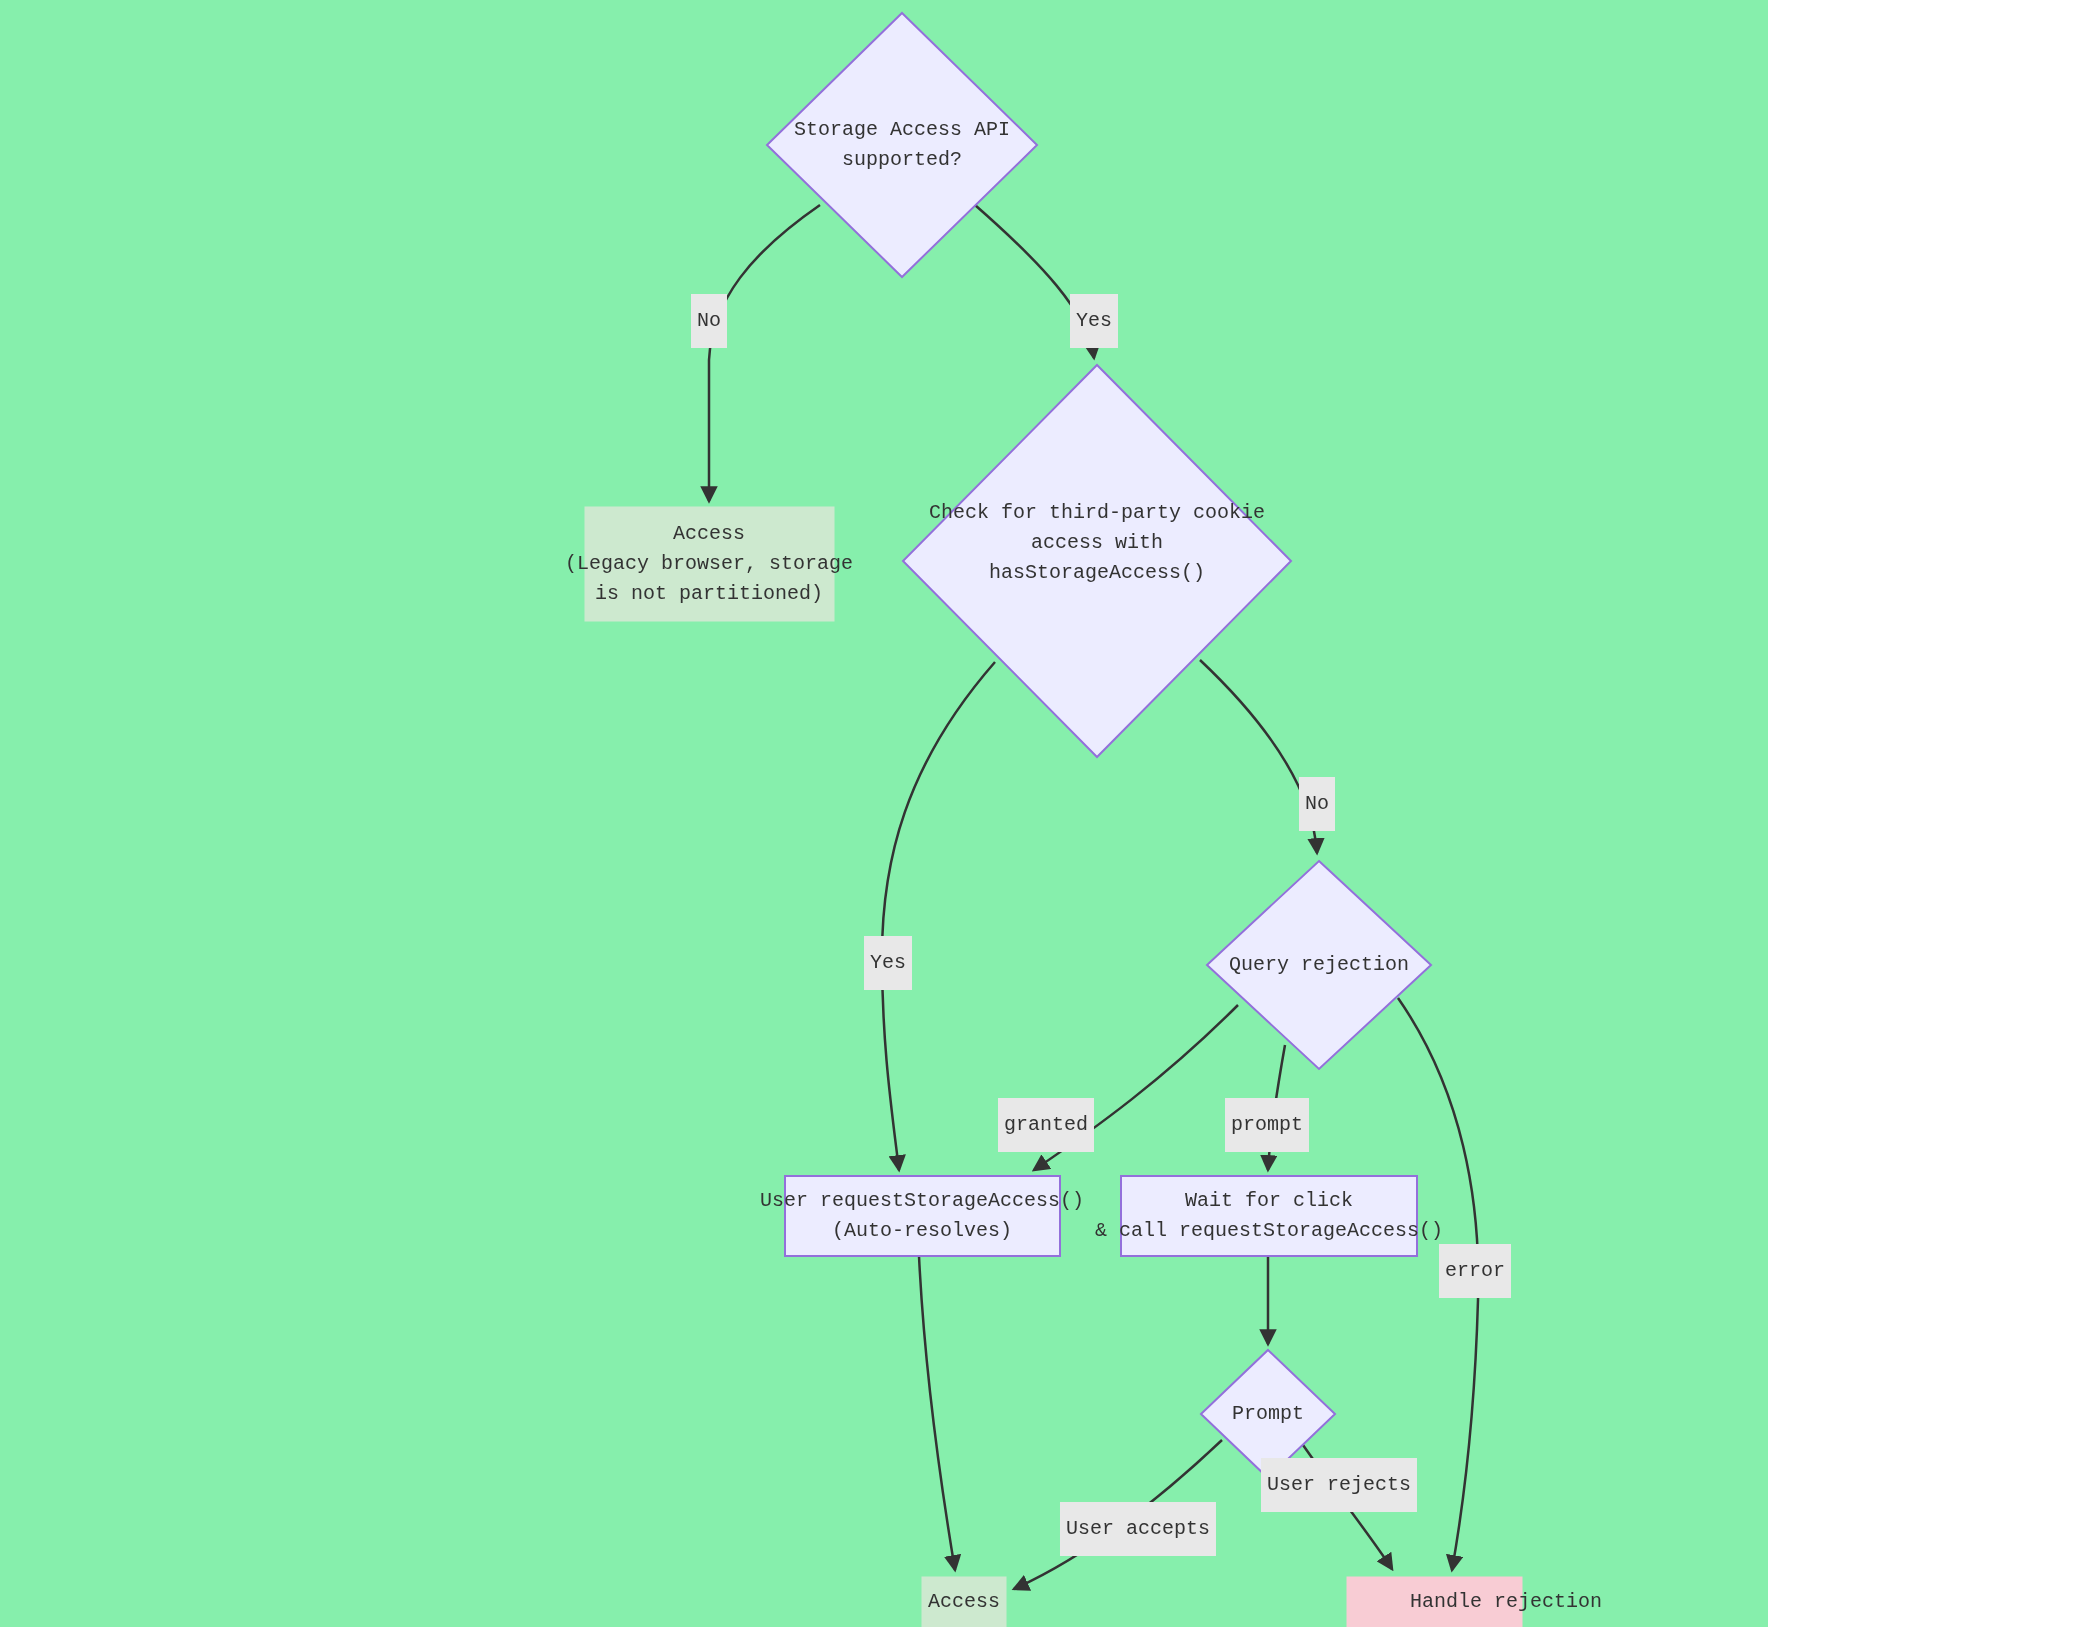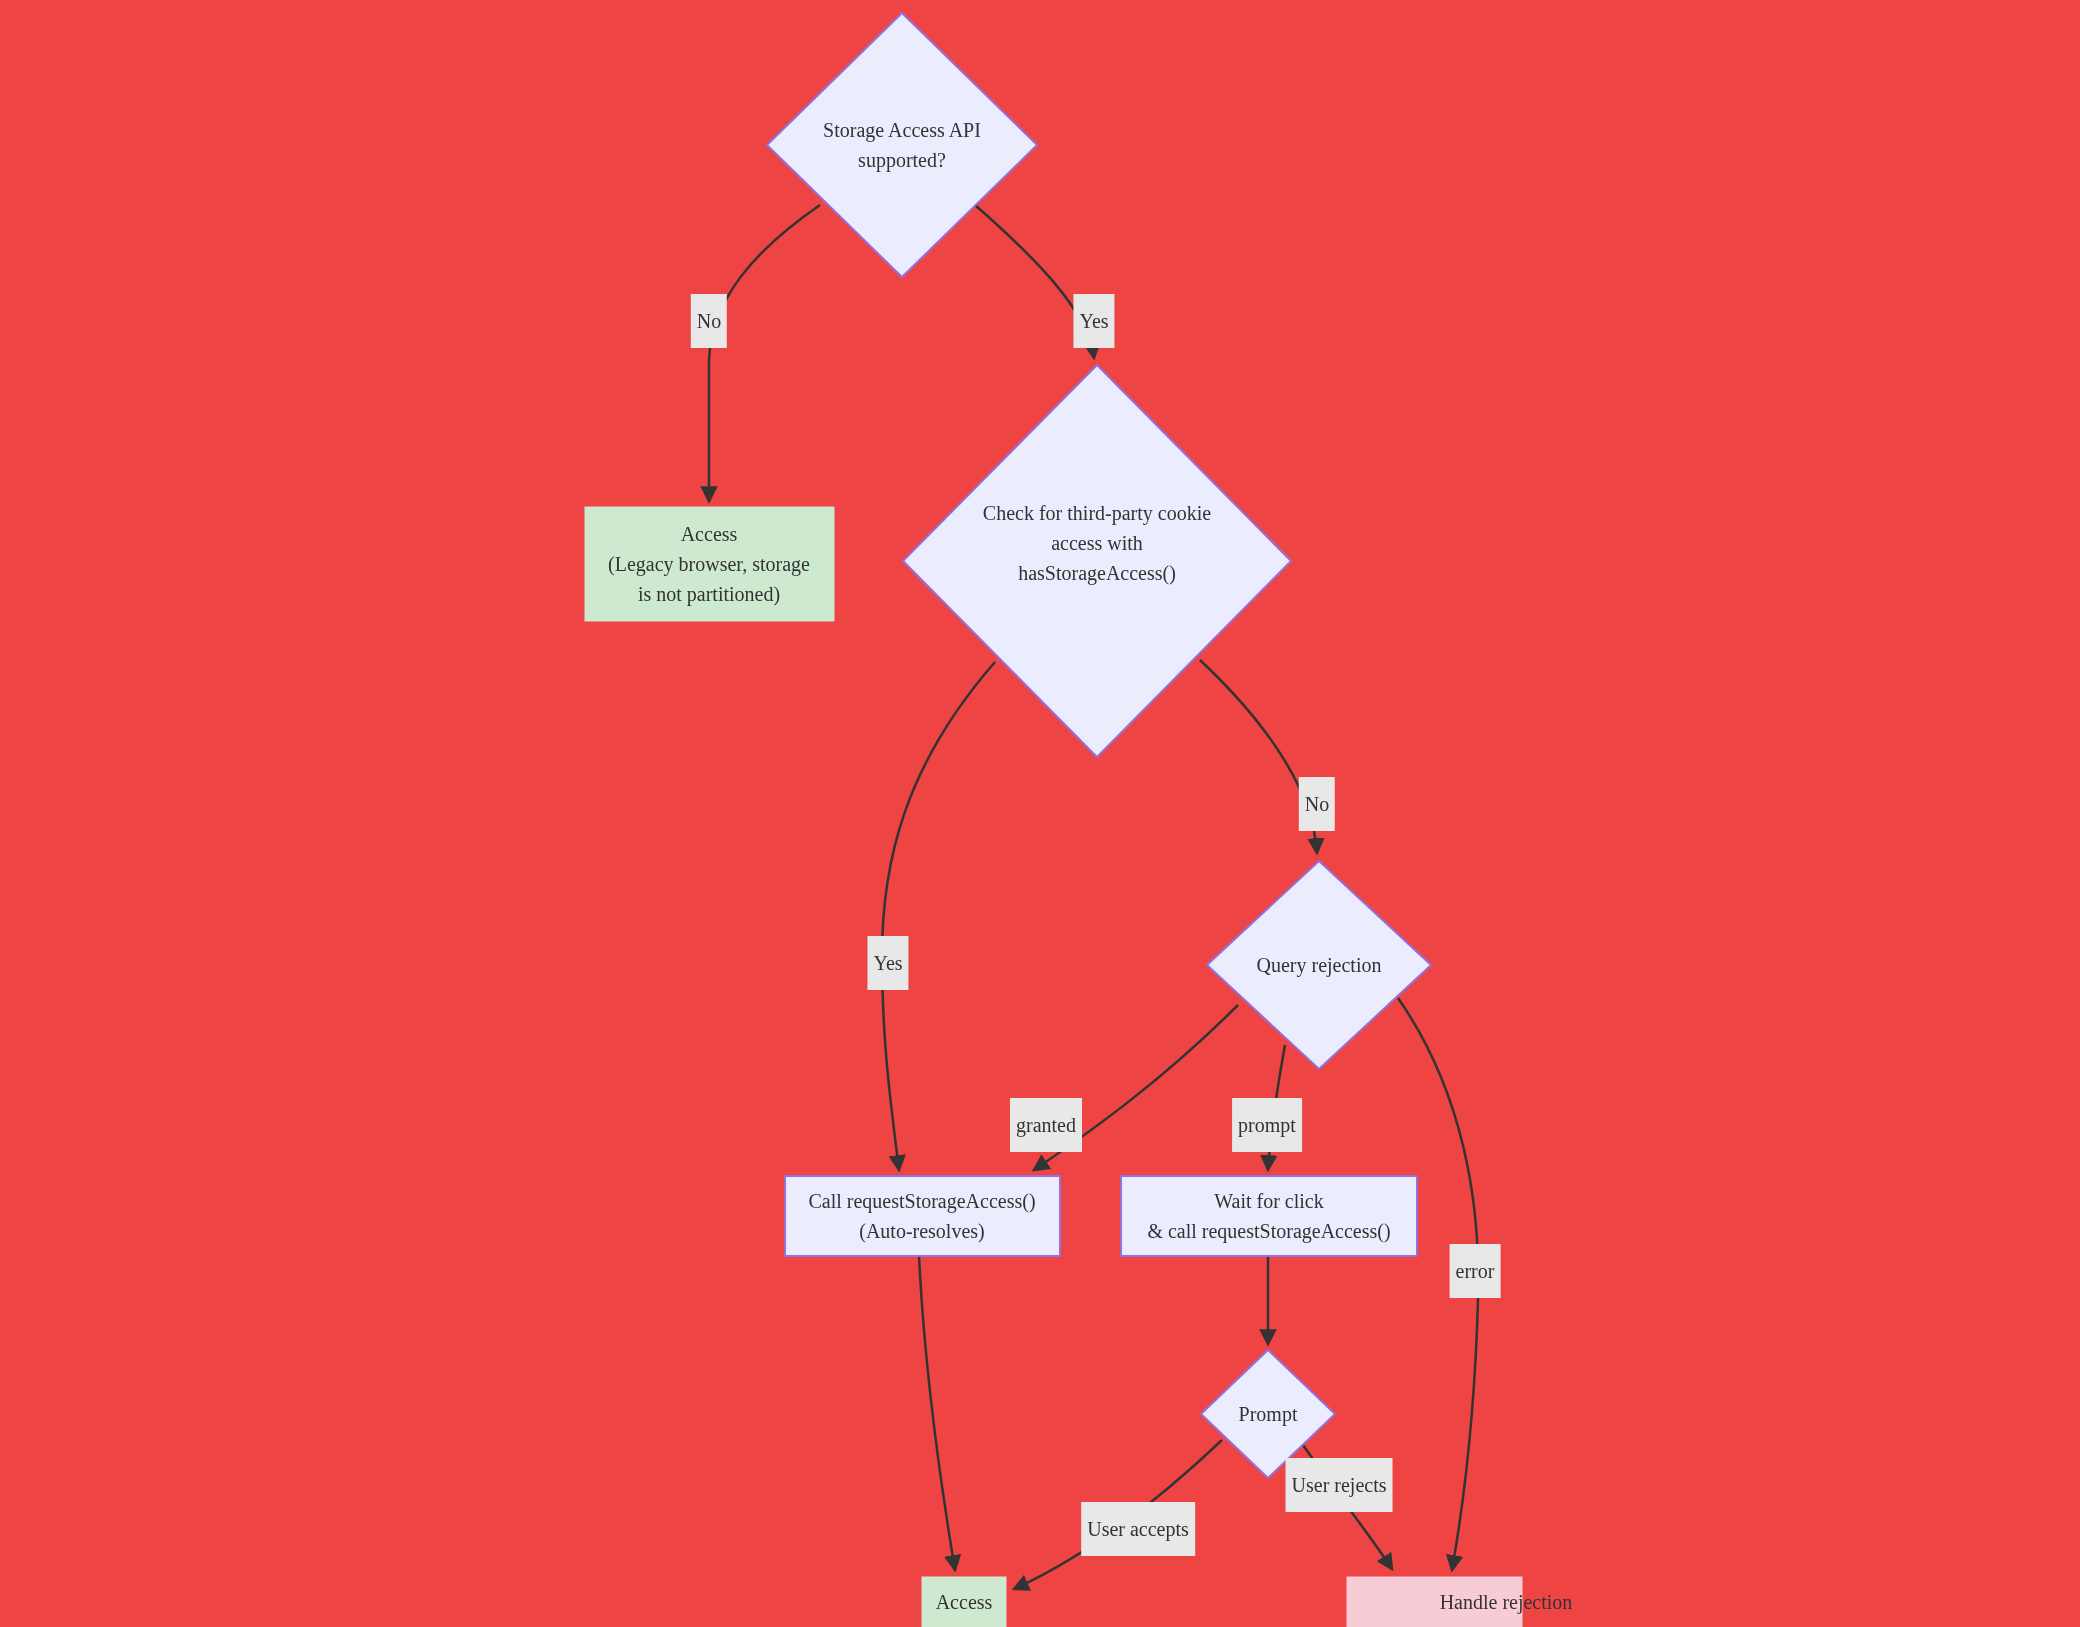--- a/index.html
+++ b/index.html
@@ -1,22 +1,22 @@
 <!DOCTYPE html>
 <html style="--node-fill: #ECECFF; --node-border: #9370DB; --success-fill: #cde9cf; --danger-fill: #f8ccd4; --edge-color: #333333; --label-bg: #e8e8e8; --text-color: #333333;"><head>
 <meta charset="utf-8">
 <style>
   * { margin: 0; padding: 0; box-sizing: border-box; }
   html, body { background: #ffffff; }
   .stage {
     position: relative;
-    width: 2080px;
+    width: 1768px;
     height: 1627px;
-    background: #ef4444;
-    font-family: Liberation Serif, serif;
+    background: #86efac;
+    font-family: Liberation Mono, monospace;
     color: var(--text-color, #333333);
     overflow: hidden;
   }
   svg.canvas { position: absolute; left: 0; top: 0; }
   .edge {
     fill: none;
     stroke: var(--edge-color, #333333);
     stroke-width: 2.5px;
   }
   .arrowhead { fill: var(--edge-color, #333333); }
@@ -90,21 +90,21 @@
 
   <div class="node-label" style="left:902px; top:145px;">Storage Access API
 supported?</div>
   <div class="node-label" style="left:709px; top:564px;">Access
 (Legacy browser, storage
 is not partitioned)</div>
   <div class="node-label" style="left:1097px; top:543px;">Check for third-party cookie
 access with
 hasStorageAccess()</div>
   <div class="node-label" style="left:1319px; top:965px;">Query rejection</div>
-  <div class="node-label" style="left:922px; top:1216px;">Call requestStorageAccess()
+  <div class="node-label" style="left:922px; top:1216px;">User requestStorageAccess()
 (Auto-resolves)</div>
   <div class="node-label" style="left:1269px; top:1216px;">Wait for click
 &amp; call requestStorageAccess()</div>
   <div class="node-label" style="left:1268px; top:1414px;">Prompt</div>
   <div class="node-label" style="left:964px; top:1602px;">Access</div>
   <div class="node-label" style="left:1506px; top:1602px;">Handle rejection</div>
 
   <span class="edge-label" style="left:709px; top:321px;">No</span>
   <span class="edge-label" style="left:1094px; top:321px;">Yes</span>
   <span class="edge-label" style="left:1317px; top:804px;">No</span>

